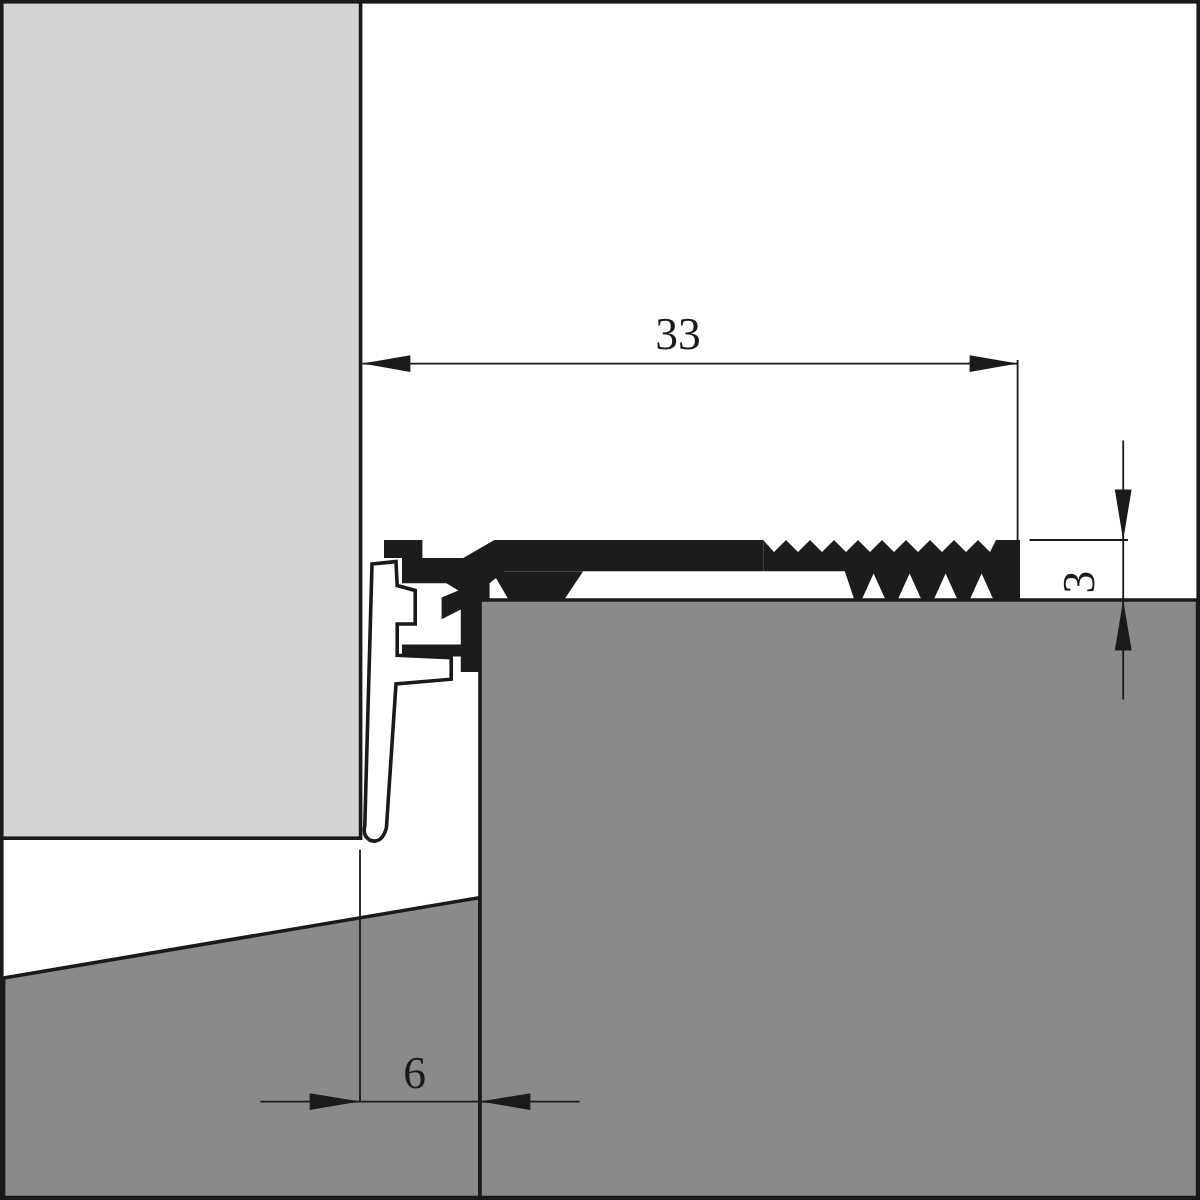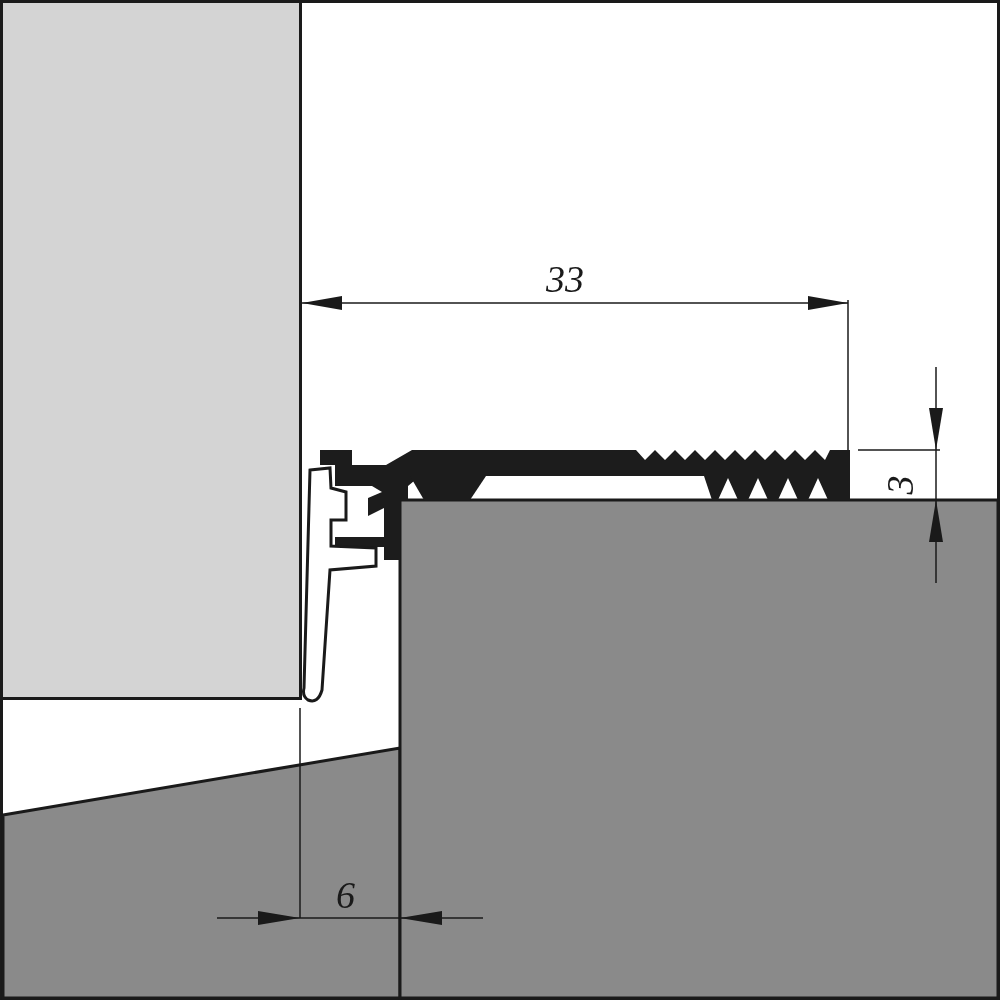--- a/index.html
+++ b/index.html
@@ -1,17 +1,17 @@
 <!DOCTYPE html>
 <html><head>
 <meta charset="utf-8">
 <style>
   html, body { margin: 0; padding: 0; background: #ffffff; }
   body { width: 1000px; height: 1000px; overflow: hidden; }
-  #canvas { position: relative; width: 925px; height: 1000px; font-style: italic; }
+  #canvas { position: relative; width: 925px; height: 1000px; }
   svg { position: absolute; left: 0; top: 0; }
   .dim-label {
     position: absolute;
     font-family: "Liberation Serif", "DejaVu Serif", serif;
     font-size: 38px;
     color: #1a1a1a;
     line-height: 1;
   }
   #lbl-33 { left: 546px; top: 260px; }
   #lbl-6 { left: 336px; top: 876px; }

